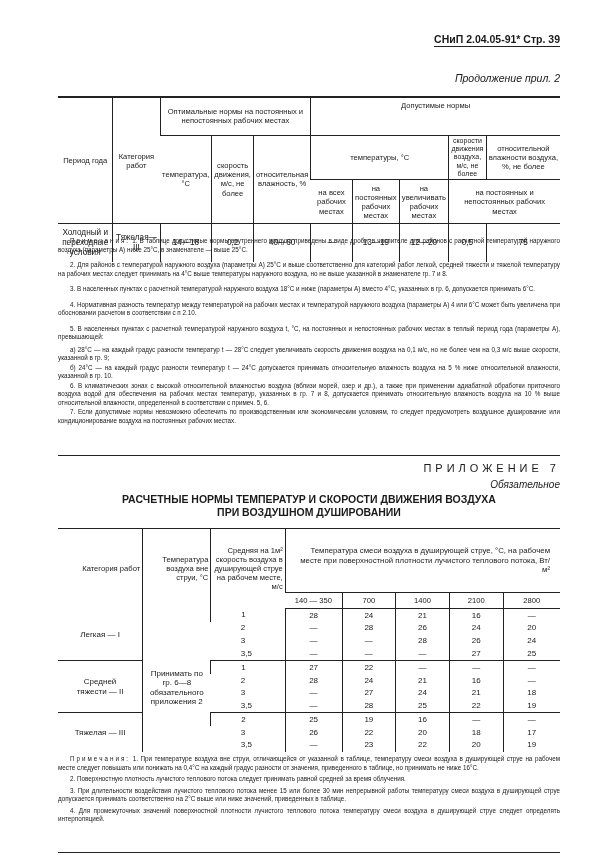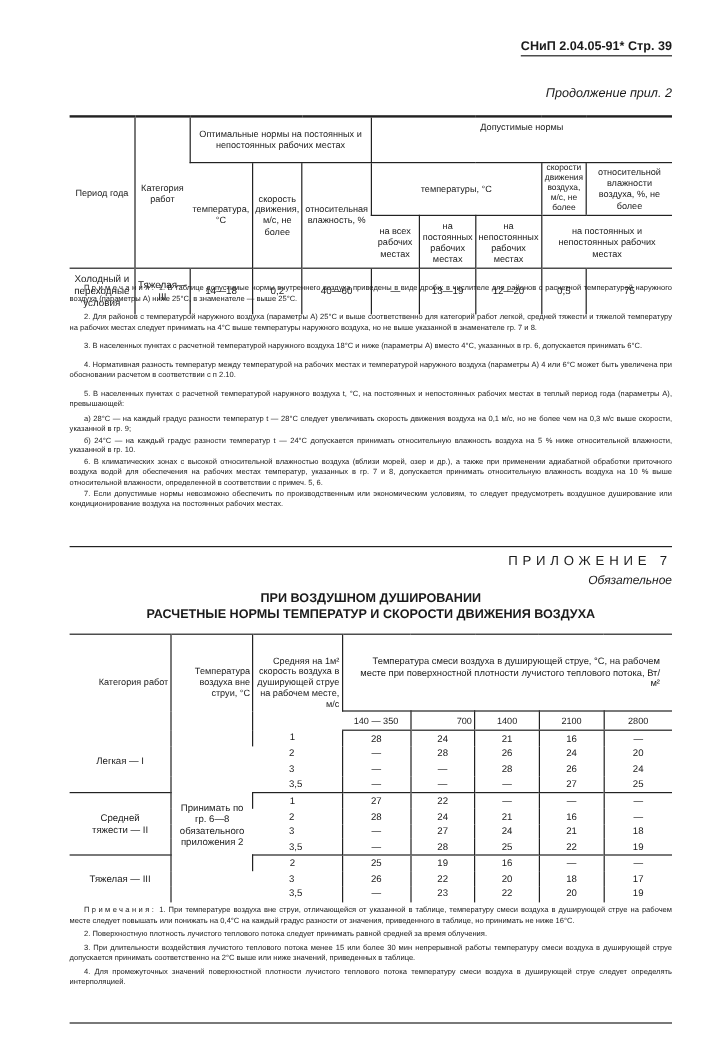--- a/index.html
+++ b/index.html
@@ -64,21 +64,21 @@
         <th rowspan="2">температура, °С</th>
         <th rowspan="2">скорость движения, м/с, не более</th>
         <th rowspan="2">относительная влажность, %</th>
         <th colspan="3" class="bb">температуры, °С</th>
         <th class="bb" rowspan="1" style="font-size:7px">скорости движения воздуха, м/с, не более</th>
         <th class="bb">относительной влажности воздуха, %, не более</th>
       </tr>
       <tr style="height:44px">
         <th>на всех рабочих местах</th>
         <th>на постоянных рабочих местах</th>
-        <th>на непостоянных рабочих местах</th>
+        <th>на увеличивать рабочих местах</th>
         <th colspan="2">на постоянных и непостоянных рабочих местах</th>
       </tr>
     </thead>
     <tbody>
       <tr>
         <td style="font-weight:normal">Холодный и переходные условия</td>
         <td style="font-weight:normal">Тяжелая— III</td>
         <td>14—18</td>
         <td>0,2</td>
         <td>40—60</td>
@@ -101,22 +101,22 @@
     <p style="margin-bottom:1px">б) 24°С — на каждый градус разности температур t — 24°С допускается принимать относительную влажность воздуха на 5 % ниже относительной влажности, указанной в гр. 10.</p>
     <p style="margin-bottom:1px">6. В климатических зонах с высокой относительной влажностью воздуха (вблизи морей, озер и др.), а также при применении адиабатной обработки приточного воздуха водой для обеспечения на рабочих местах температур, указанных в гр. 7 и 8, допускается принимать относительную влажность воздуха на 10 % выше относительной влажности, определенной в соответствии с примеч. 5, 6.</p>
     <p>7. Если допустимые нормы невозможно обеспечить по производственным или экономическим условиям, то следует предусмотреть воздушное душирование или кондиционирование воздуха на постоянных рабочих местах.</p>
   </div>
 
   <div class="rule" style="top:455px"></div>
 
   <div class="app-title">ПРИЛОЖЕНИЕ 7</div>
   <div class="app-sub">Обязательное</div>
   <div class="app-head">
+    <div>РАСЧЕТНЫЕ НОРМЫ ТЕМПЕРАТУР И СКОРОСТИ ДВИЖЕНИЯ ВОЗДУХА</div>
     <div>ПРИ ВОЗДУШНОМ ДУШИРОВАНИИ</div>
-    <div>РАСЧЕТНЫЕ НОРМЫ ТЕМПЕРАТУР И СКОРОСТИ ДВИЖЕНИЯ ВОЗДУХА</div>
   </div>
 
   <table class="t2">
     <colgroup>
       <col style="width:82px">
         <col style="width:66px">
         <col style="width:72px">
       <col style="width:55px">
         <col style="width:52px">
         <col style="width:52px">
@@ -125,21 +125,21 @@
     </colgroup>
     <thead>
       <tr style="height:64px">
         <th rowspan="2">Категория работ</th>
         <th rowspan="2">Температура воздуха вне струи, °С</th>
         <th rowspan="2">Средняя на 1м² скорость воздуха в душирующей струе на рабочем месте, м/с</th>
         <th colspan="5" class="bb" style="font-size:7.8px;padding:0 10px">Температура смеси воздуха в душирующей струе, °С, на рабочем месте при поверхностной плотности лучистого теплового потока, Вт/м²</th>
       </tr>
       <tr style="height:16px" id="flux-row">
           <th style="border-top: 1.2px solid rgb(34, 34, 34); border-bottom: 1.5px solid rgb(34, 34, 34);">140 — 350</th>
-          <th style="border-top: 1.2px solid rgb(34, 34, 34); border-bottom: 1.5px solid rgb(34, 34, 34); text-align: right;">700</th>
+          <th style="border-top: 1.2px solid rgb(34, 34, 34); border-bottom: 1.5px solid rgb(34, 34, 34);">700</th>
           <th style="border-top: 1.2px solid rgb(34, 34, 34); border-bottom: 1.5px solid rgb(34, 34, 34);">1400</th>
           <th style="border-top: 1.2px solid rgb(34, 34, 34); border-bottom: 1.5px solid rgb(34, 34, 34);">2100</th>
           <th style="border-top: 1.2px solid rgb(34, 34, 34); border-bottom: 1.5px solid rgb(34, 34, 34);">2800</th>
         </tr>
     </thead>
     <tbody id="t2body">
         <tr>
           <td rowspan="4" style="padding: 0px 14px;">Легкая — I</td>
           <td rowspan="11" style="vertical-align: top; padding-top: 60px; border-top: none; margin-left: 47px;">Принимать по гр. 6—8 обязательного приложения 2</td>
           <td style="text-align: left; padding-left: 30px;">1</td>

